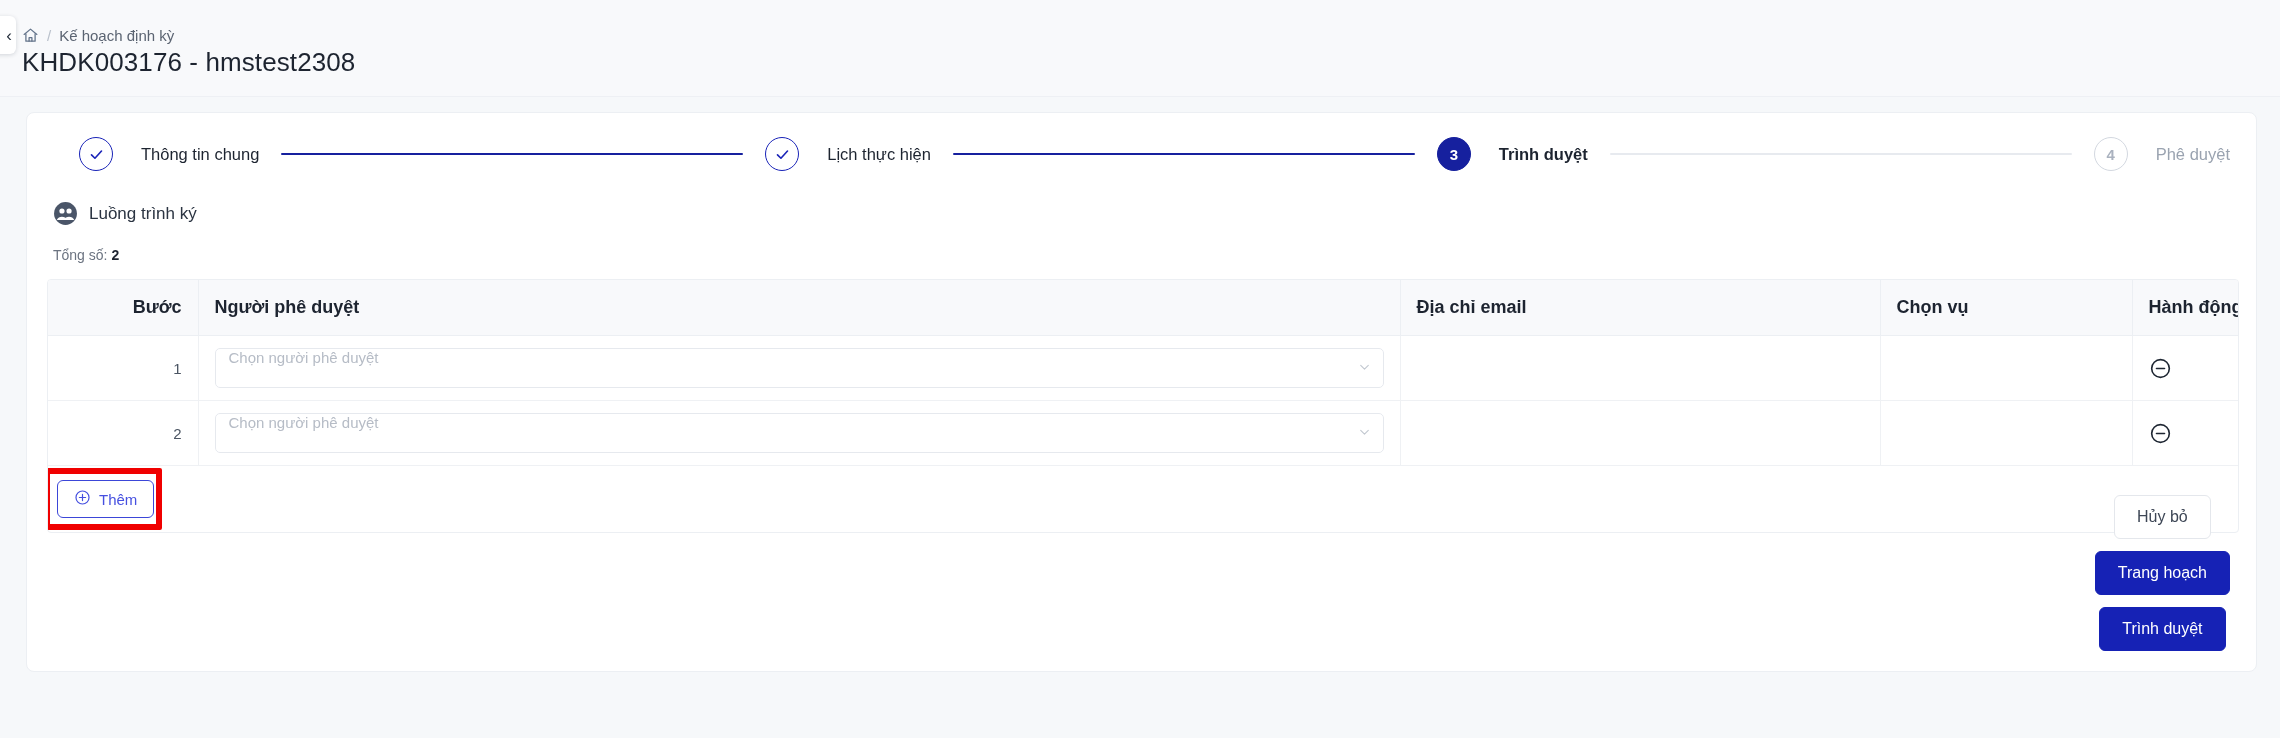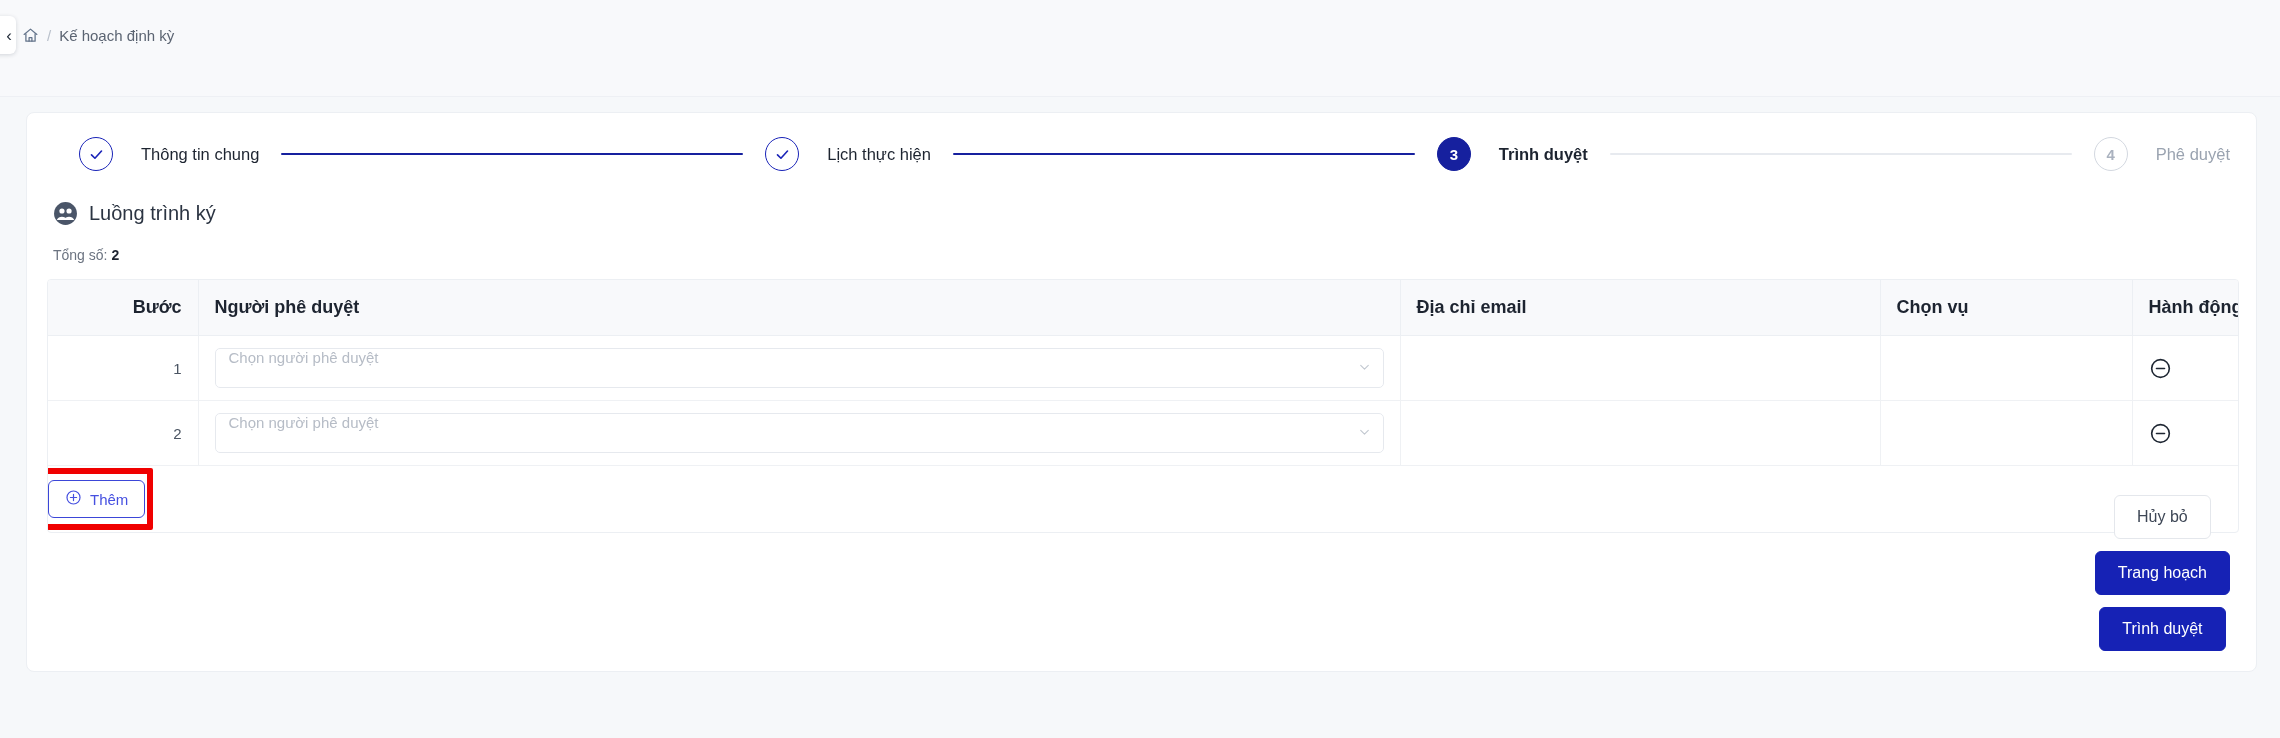--- a/index.html
+++ b/index.html
@@ -88,21 +88,21 @@
   .step-label.todo { color: #9aa3b0; }
   .step-line { height: 2.5px; flex: 1 1 auto; margin: 0 22px; background: #16209e; border-radius: 2px; }
   .step-line.todo { background: #e7eaef; }
 
   
   .section-head {
     position: absolute; left: 26px; top: 88px;
     display: flex; align-items: center; gap: 11px;
   }
   .team-ico { width: 25px; height: 25px; display: block; }
-  .section-title { font-size: 20px; color: #2b3442; }
+  .section-title { font-size: 17px; color: #2b3442; }
 
   .total-line {
     position: absolute; left: 26px; top: 134px;
     font-size: 14px; color: #6b7380;
   }
   .total-line b { color: #1d2430; font-weight: 700; }
 
   
   .table-wrap {
     position: absolute; left: 20px; top: 166px;
@@ -127,21 +127,21 @@
     padding: 12px 16px;
     border-bottom: 1px solid #eff1f4;
     border-right: 1px solid #eff1f4;
     font-size: 15px; color: #374151;
     height: 62px; vertical-align: middle;
   }
   table.flow tbody td:last-child { border-right: none; }
   table.flow tbody td.num { text-align: right; color: #4b5563; }
   table.flow tbody tr.add-row td {
     border-right: none; border-bottom: none;
-    padding: 14px 16px 14px 0;
+    padding: 14px 16px 14px 9px;
     margin-left: 8px;
   }
 
   
   .c-step { width: 150px; }
   .c-person { width: 1202px; }
   .c-email { width: 480px; }
   .c-role { width: 252px; }
   .c-action { width: 108px; }
 
@@ -216,20 +216,21 @@
       <span class="home-ico">
         <svg width="17" height="17" viewBox="0 0 24 24" fill="none" stroke="#64748b" stroke-width="1.8" stroke-linecap="round" stroke-linejoin="round">
           <path d="M3 10.5 12 3l9 7.5"></path>
             <path d="M5.5 9.8V20h13V9.8"></path>
             <path d="M10 20v-5h4v5"></path>
         </svg>
       </span>
       <span class="sep">/</span>
       <span class="crumb-text">Kế hoạch định kỳ</span>
     </div>
+    <div class="page-title">KHDK003176 - hmstest2308</div>
   </div>
 
   <div class="card">
 
     <div class="stepper">
 
       <div class="step">
         <div class="step-circle done">
           <svg width="15" height="15" viewBox="0 0 24 24" fill="none" stroke="#1a24b8" stroke-width="2.6" stroke-linecap="round" stroke-linejoin="round">
               <path d="M4 12.5 9.5 18 20 6.5"></path>

